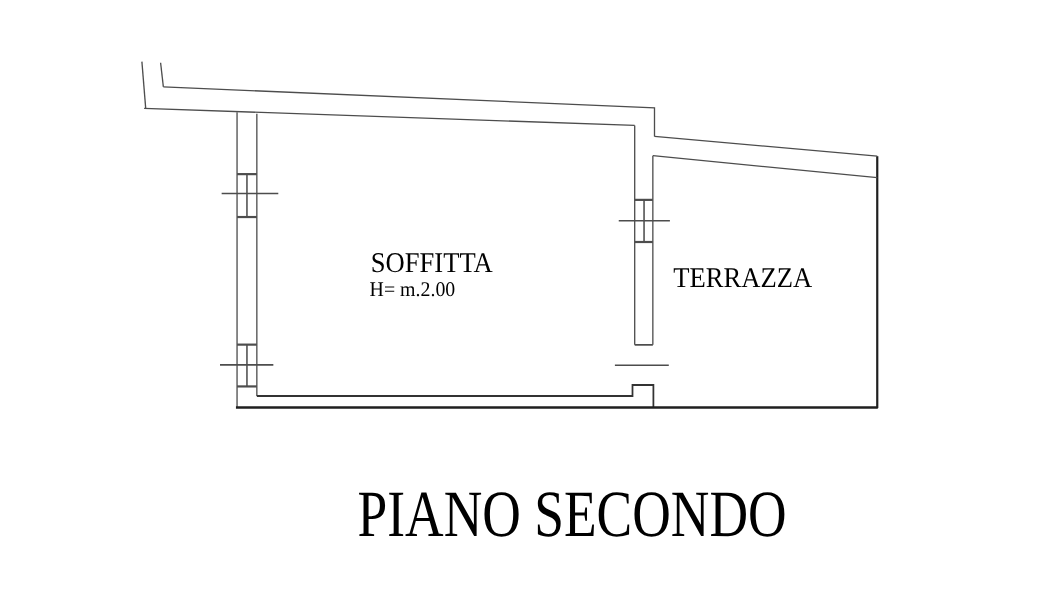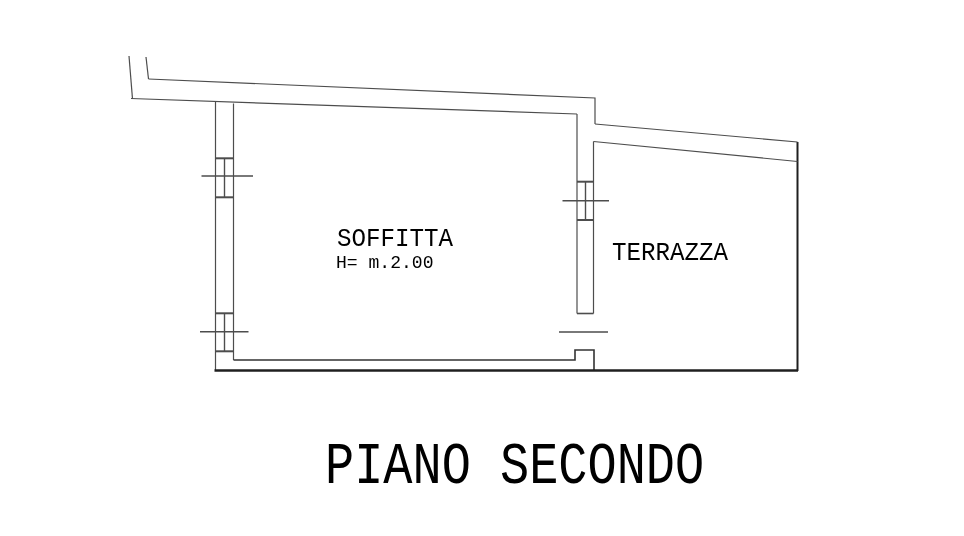--- a/index.html
+++ b/index.html
@@ -6,21 +6,21 @@
     margin: 0;
     padding: 0;
     background: #ffffff;
   }
   .page {
     position: relative;
     width: 964px;
     height: 536px;
     background: #ffffff;
     overflow: hidden;
-    font-family: Liberation Mono, monospace;
+    font-family: Liberation Serif, serif;
   }
   .plan-svg {
     position: absolute;
     left: 0;
     top: 0;
     width: 964px;
     height: 536px;
   }
   .lbl {
     position: absolute;

